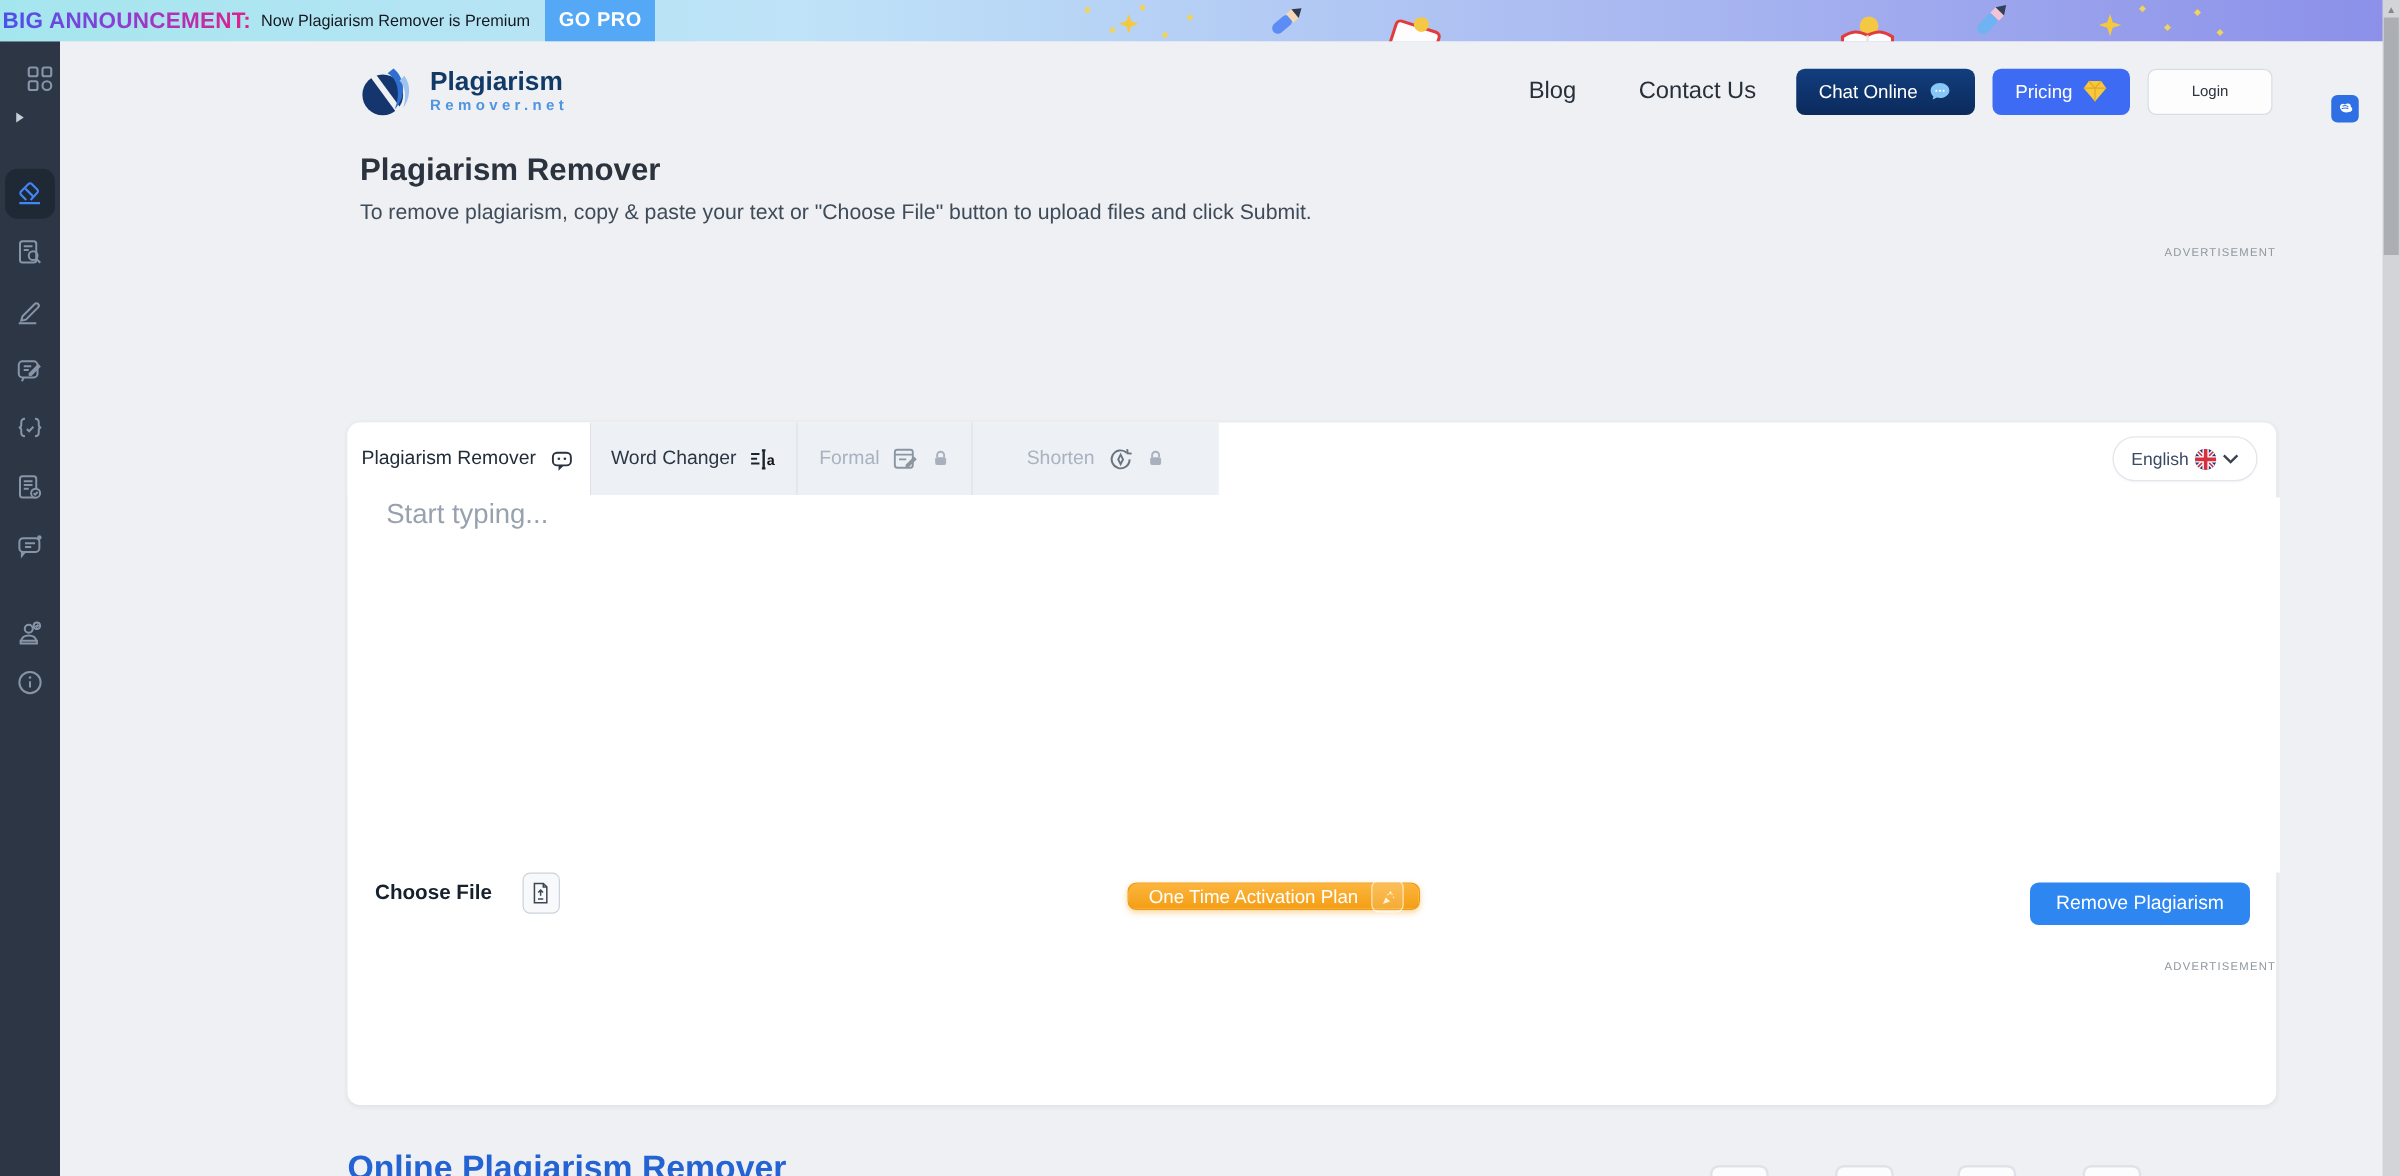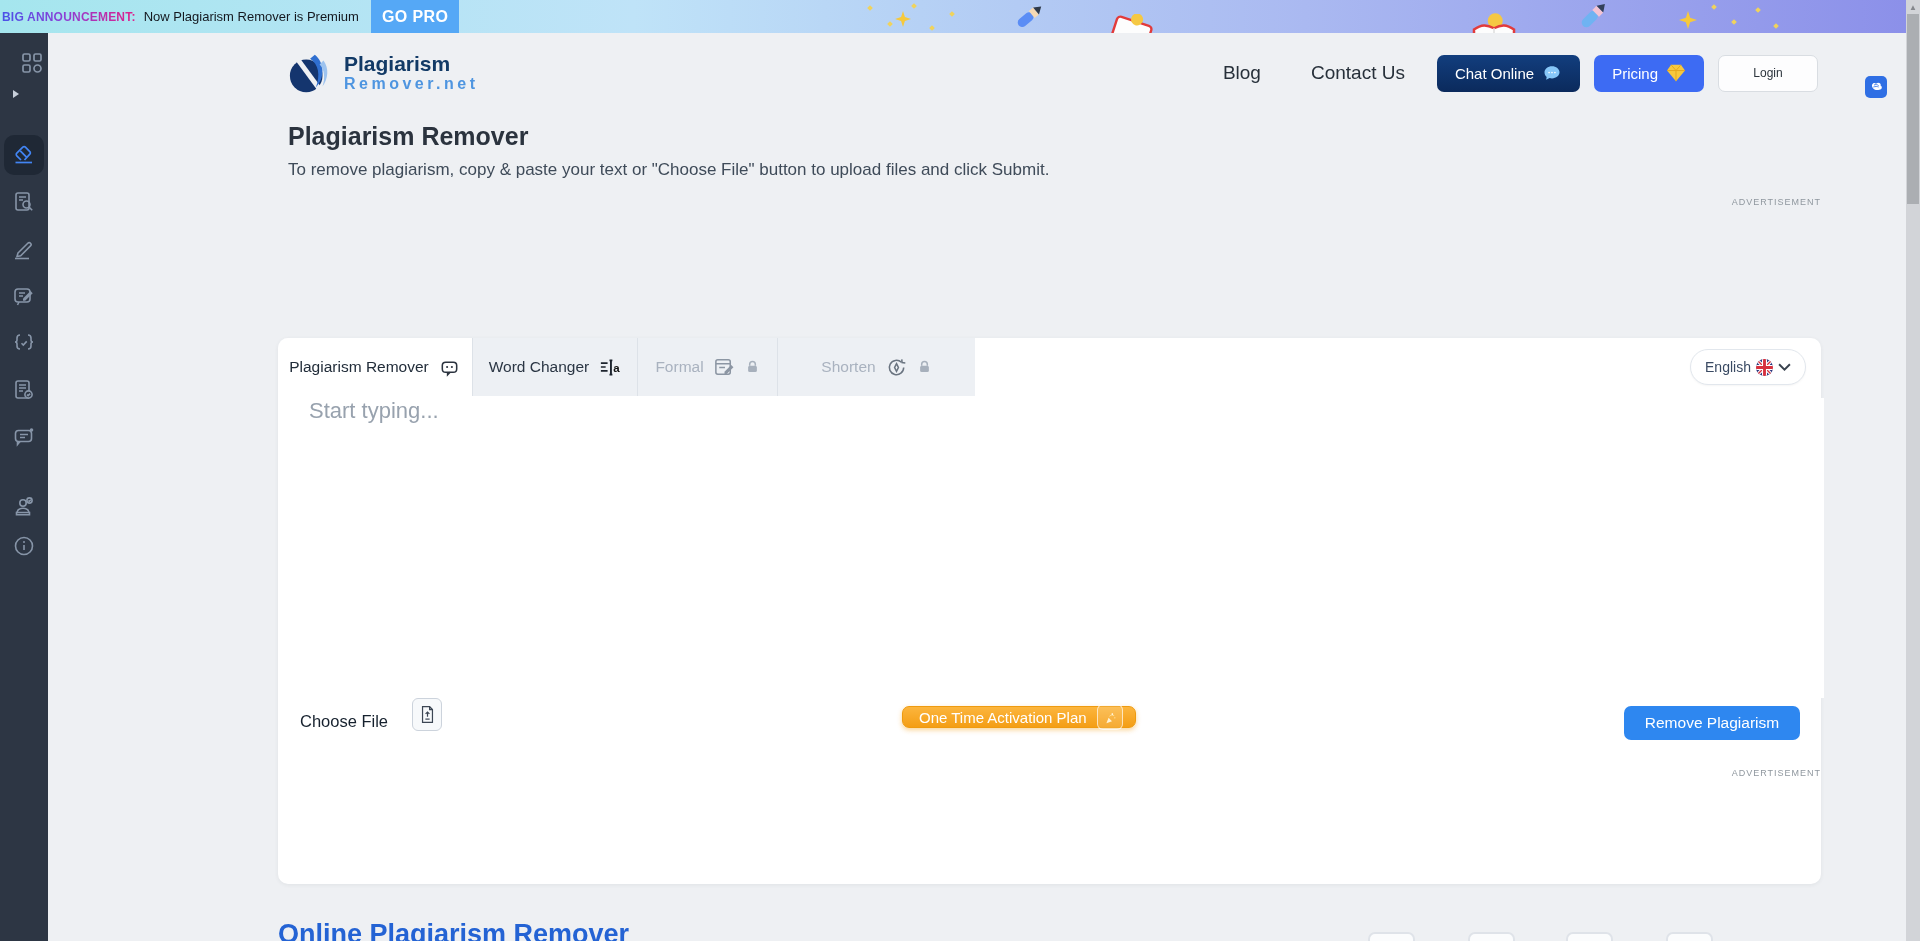--- a/index.html
+++ b/index.html
@@ -12,21 +12,21 @@
   }
   .abs { position:absolute; }
 
   
   .announce {
     left:0; top:0; width:1920px; height:33px;
     background:linear-gradient(90deg,#a5e6ee 0%,#bfe3f8 33%,#aab9f1 68%,#8b8fe9 100%);
     display:flex; align-items:center; z-index:3; overflow:hidden;
   }
   .announce-highlight{
-    font-size:12px; font-weight:800; letter-spacing:.2px; margin-left:2px;
+    font-size:18px; font-weight:800; letter-spacing:.2px; margin-left:2px;
     color:#b23bbf;
     background:linear-gradient(90deg,#4a52e8 0%,#8a3fd6 45%,#e0218a 100%);
     -webkit-background-clip:text; background-clip:text; -webkit-text-fill-color:transparent;
   }
   .announce-msg{ font-size:13px; font-weight:500; color:#14181f; margin-left:8px; }
   .gopro{
     margin-left:12px; background:#55a8f6; color:#fff; border:none;
     font-size:16px; font-weight:700; letter-spacing:.4px;
     padding:20px 11px; border-radius:5px; cursor:pointer;
     font-family:"Liberation Sans",sans-serif;
@@ -46,21 +46,21 @@
   .side-item{ position:absolute; left:12px; width:24px; height:24px; color:#8795a8; cursor:pointer; }
   .side-item svg{ width:24px; height:24px; display:block; }
   .side-active-box{ position:absolute; left:4px; top:102px; width:40px; height:40px;
     background:#1f2835; border-radius:10px; }
   .expand-arrow{ position:absolute; left:13px; top:57px; width:0; height:0;
     border-left:6px solid #c7cfda; border-top:4px solid transparent; border-bottom:4px solid transparent; cursor:pointer;}
 
   
   .logo{ left:288px; top:50px; display:flex; align-items:center; gap:10px; cursor:pointer; }
   .logo-title{ font-size:21px; font-weight:800; color:#123a66; line-height:1.05; }
-  .logo-sub{ font-size:16px; font-weight:600; color:#4e95e0; letter-spacing:3.5px; }
+  .logo-sub{ font-size:12px; font-weight:600; color:#4e95e0; letter-spacing:3.5px; }
   .nav{ right:102px; top:54px; display:flex; align-items:center; gap:14px; }
   .nav-link{ font-size:19px; color:#27303a; padding:8px 18px; cursor:pointer; text-decoration:none; }
   .btn{ display:inline-flex; align-items:center; justify-content:center; gap:8px;
     border:none; border-radius:7px; font-size:15px; cursor:pointer; font-family:"Liberation Sans",sans-serif; }
   .btn-chat{ background:linear-gradient(180deg,#123e7e,#0b2a5c); color:#fff; height:37px; padding:0 18px; }
   .btn-pricing{ background:#3d6bf3; color:#fff; height:37px; padding:0 18px; }
   .btn-login{ background:#fdfdfe; color:#2c343d; border:1px solid #d9dde2; height:37px; width:100px; font-size:12px; }
   .assistant{ right:33px; top:76px; width:22px; height:22px; background:#2f6fe4; border-radius:5px;
     display:flex; align-items:center; justify-content:center; cursor:pointer; z-index:4; }
 
@@ -82,21 +82,21 @@
   .lang-pill{ position:absolute; left:1412px; top:11px; width:116px; height:36px;
     background:#fff; border:1px solid #e2e7ed; border-radius:18px;
     display:flex; align-items:center; justify-content:center; gap:5px; cursor:pointer;
     box-shadow:0 1px 2px rgba(0,0,0,.04); }
   .lang-label{ font-size:14px; color:#3a4a63; }
   .editor{ position:absolute; left:14px; top:60px; width:1515px; height:300px;
     border:none; outline:none; resize:none; font-family:"Liberation Sans",sans-serif;
     font-size:22px; color:#2b3644;margin-left:17px; }
   .editor::placeholder{ color:#98a2ae; }
   .toolrow{ position:absolute; left:0; top:360px; width:100%; height:60px; }
-  .choose-file{ position:absolute; left:22px; top:0; display:flex; align-items:flex-end; gap:24px; }
+  .choose-file{ position:absolute; left:22px; top:0; display:flex; align-items:center; gap:24px;font-weight:bold; }
   .choose-file-label{ font-size:16.5px; color:#16212e; }
   .file-btn{ width:30px; height:33px; background:#f7f9fb; border:1px solid #ccd3dc; border-radius:6px;
     display:flex; align-items:center; justify-content:center; cursor:pointer; }
   .btn-activation{ position:absolute; left:624px; top:8px; height:22px; padding:0 12px 0 16px;
     background:linear-gradient(180deg,#fcb53d,#f49e15); border:1px solid #ef9b0f; border-radius:7px;
     color:#fff; font-size:15px; font-weight:500; gap:10px; box-shadow:0 2px 5px rgba(244,158,21,.45); }
   .activation-iconbox{ width:26px; height:26px; border:1px solid rgba(255,255,255,.65);
     background:rgba(255,255,255,.14); border-radius:6px; display:flex; align-items:center; justify-content:center; }
   .btn-remove{ position:absolute; left:1346px; top:8px; width:176px; height:34px;
     background:#2e87f0; color:#fff; font-size:15.5px; border-radius:7px; }

